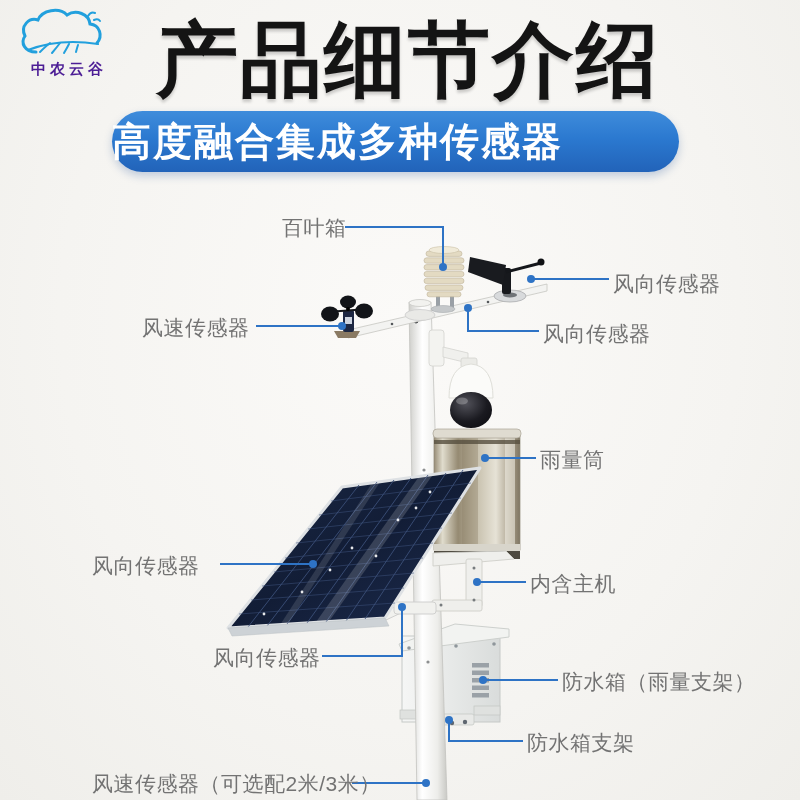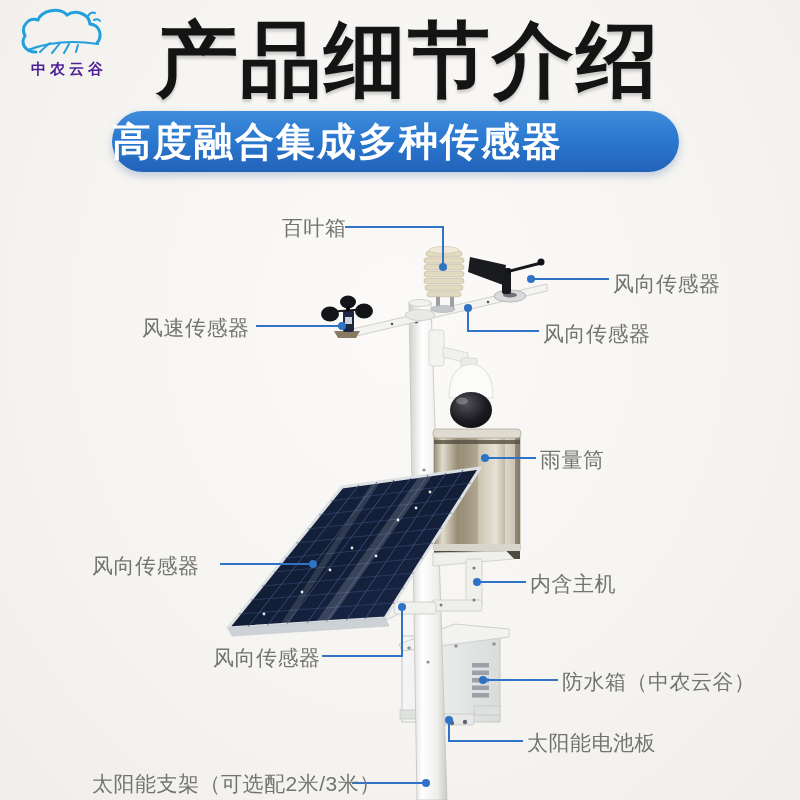--- a/index.html
+++ b/index.html
@@ -271,15 +271,15 @@
 <div class="abs banner">高度融合集成多种传感器</div>
 
 <div class="abs callout" style="left:282px;top:214px">百叶箱</div>
 <div class="abs callout" style="left:613px;top:270px">风向传感器</div>
 <div class="abs callout" style="left:142px;top:314px">风速传感器</div>
 <div class="abs callout" style="left:543px;top:320px">风向传感器</div>
 <div class="abs callout" style="left:540px;top:446px">雨量筒</div>
 <div class="abs callout" style="left:92px;top:552px">风向传感器</div>
 <div class="abs callout" style="left:530px;top:570px">内含主机</div>
 <div class="abs callout" style="left:213px;top:644px">风向传感器</div>
-<div class="abs callout" style="left:562px;top:668px">防水箱（中农云谷）</div>
-<div class="abs callout" style="left:527px;top:729px">太阳能电池板</div>
-<div class="abs callout" style="left:92px;top:770px">太阳能支架（可选配2米/3米）</div>
+<div class="abs callout" style="left:562px;top:668px">防水箱（雨量支架）</div>
+<div class="abs callout" style="left:527px;top:729px">防水箱支架</div>
+<div class="abs callout" style="left:92px;top:770px">风速传感器（可选配2米/3米）</div>
 
 </body></html>

